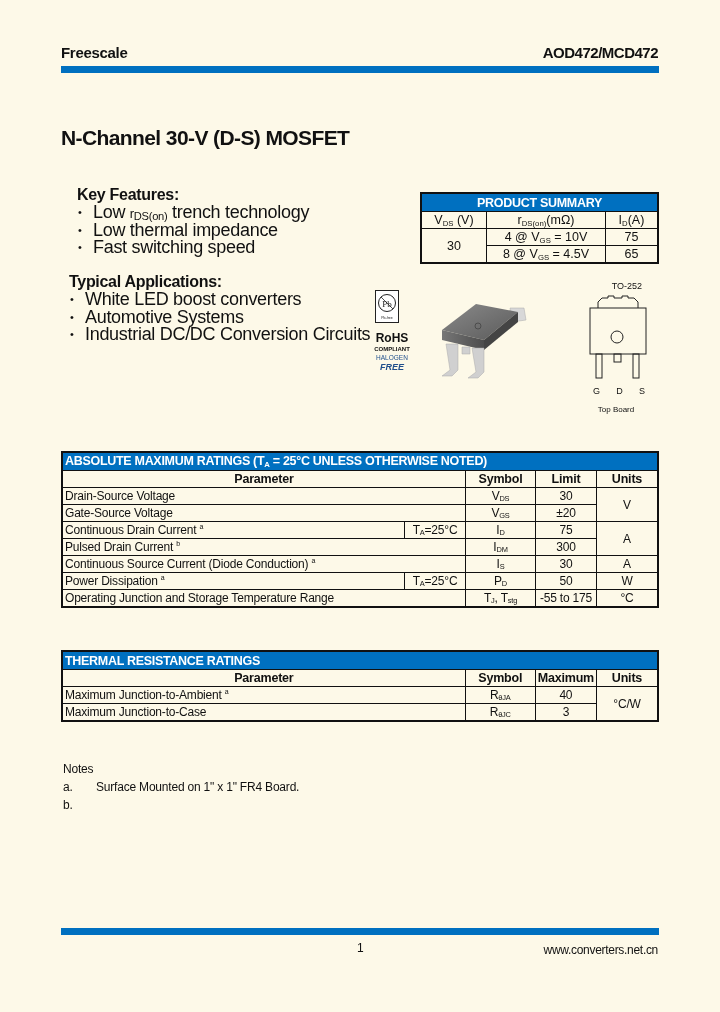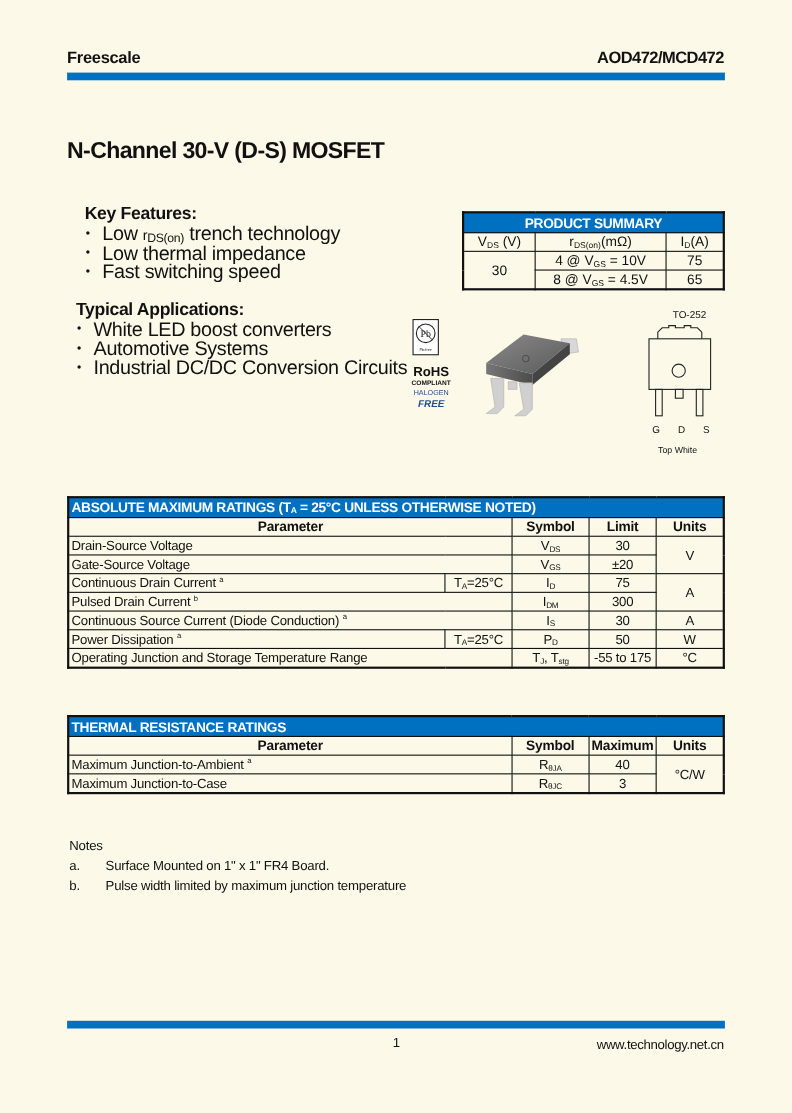--- a/index.html
+++ b/index.html
@@ -150,21 +150,21 @@
     <rect x="8" y="60" width="6" height="24" fill="none" stroke="#222" stroke-width="1"></rect>
     <rect x="26" y="60" width="7" height="8" fill="none" stroke="#222" stroke-width="1"></rect>
     <rect x="45" y="60" width="6" height="24" fill="none" stroke="#222" stroke-width="1"></rect>
   </svg>
 </div>
 <div class="abs" style="left:593px; top:386px; width:52px; display:flex; justify-content:space-between; font-size:9px;">
   <span>G</span>
   <span>D</span>
   <span>S</span>
 </div>
-<div class="abs" style="left:588px; top:405px; width:56px; text-align:center; font-size:8px;">Top White</div>
+<div class="abs" style="left:588px; top:405px; width:56px; text-align:center; font-size:8px;">Top Board</div>
 
 <table class="amr">
   <tbody>
       <tr>
     <td colspan="6" class="tbl-title"><span>ABSOLUTE MAXIMUM RATINGS (T</span><sub>A</sub><span> = 25°C UNLESS OTHERWISE NOTED)</span></td>
   </tr>
   <tr>
     <td colspan="2" class="colh">Parameter</td>
     <td class="colh" style="width:65px;">Symbol</td>
     <td class="colh" style="width:56px;">Limit</td>
@@ -241,19 +241,18 @@
   </table>
 
 <div class="abs notes">
   <div class="row">Notes</div>
   <div class="row">
     <span class="lbl">a.</span>
     <span>Surface Mounted on 1" x 1" FR4 Board.</span>
   </div>
   <div class="row">
     <span class="lbl">b.</span>
-    <span>Pulse width limited by maximum junction temperature</span>
   </div>
 </div>
 
 <div class="abs bar" style="top:928px;"></div>
 <div class="abs footer-page">1</div>
-<div class="abs footer-url">www.technology.net.cn</div>
+<div class="abs footer-url">www.converters.net.cn</div>
 
 </body></html>

